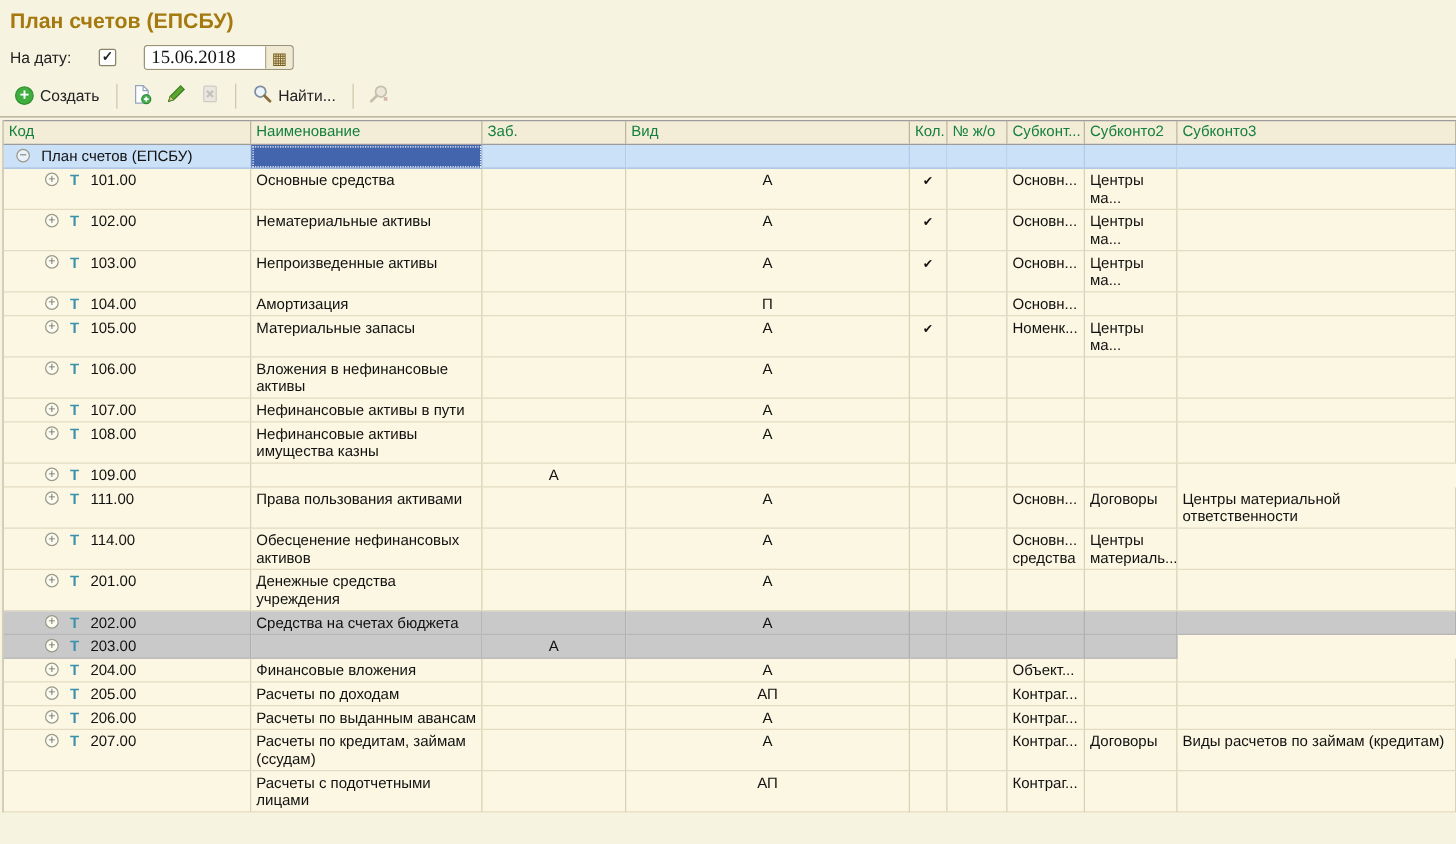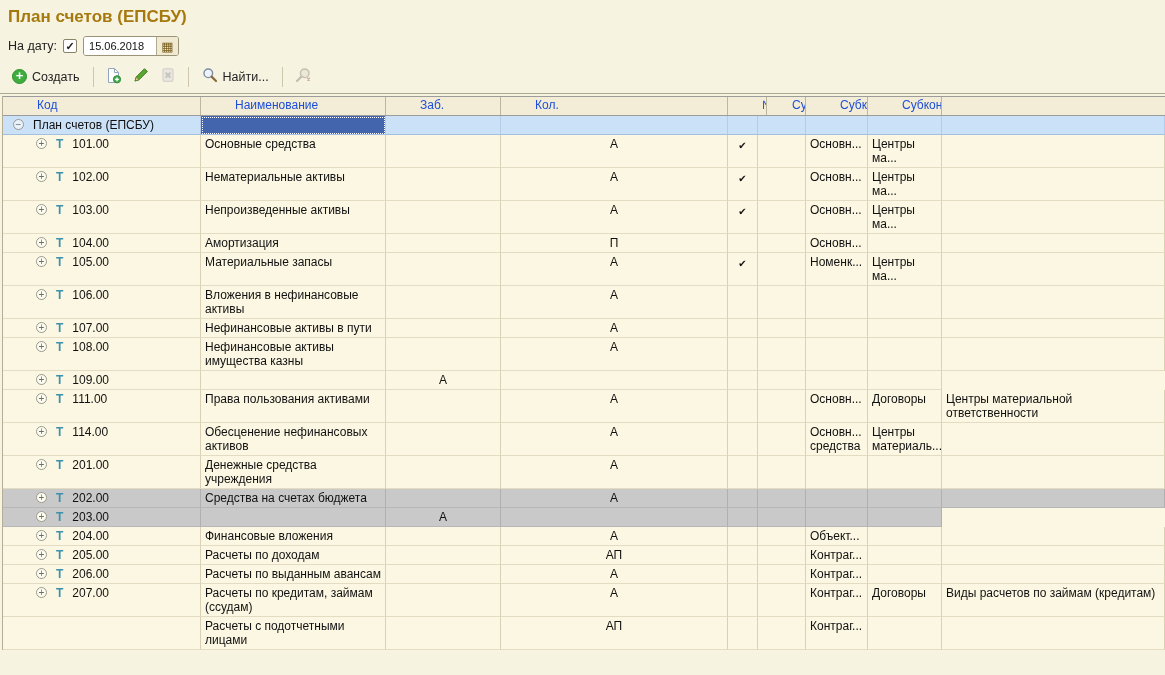--- a/index.html
+++ b/index.html
@@ -8,34 +8,34 @@
     font-family:"Liberation Sans", sans-serif;
     background:#F7F3E1;
     color:#111;
   }
   .title {
     margin:7px 0 0 8px;
     font-size:17px; font-weight:bold;
     color:#A5790E;
   }
   
-  .filter-row { display:flex; align-items:center; gap:6px; margin:8px 0 0 8px; height:22px; }
+  .filter-row { display:flex; align-items:center; gap:22px; margin:8px 0 0 8px; height:22px; }
   .flabel { font-size:12.5px; color:#222; }
   .checkbox {
     width:14px; height:14px; background:#fff; border:1px solid #8a8468; border-radius:2px;
     display:inline-flex; align-items:center; justify-content:center; cursor:pointer;
   }
   .checkbox .check { font-size:11px; line-height:11px; color:#222; font-weight:bold; }
   .dategroup {
     display:inline-flex; align-items:stretch; background:#fff;
     border:1px solid #9a9378; border-radius:3px; overflow:hidden; height:20px;
   }
   .dateinput {
-    width:72px; border:none; outline:none; font-family:Liberation Sans, sans-serif;
-    font-size:11px; padding:1px 5px; background:#fff; color:#111;
+    width:96px; border:none; outline:none; font-family:Liberation Serif, serif;
+    font-size:15px; padding:1px 5px; background:#fff; color:#111;
   }
   .calbtn {
     width:22px; border:none; border-left:1px solid #b3ab8e; background:#F0EAD2; cursor:pointer;
     display:flex; align-items:center; justify-content:center;
   }
   .calicon { font-size:13px; color:#7A5E1E; line-height:13px; }
   
   .toolbar {
     display:flex; align-items:center; gap:5px;
     padding:5px 0 5px 8px; margin-top:3px;
@@ -55,22 +55,22 @@
   .tb-ico.disabled { opacity:.55; cursor:default; }
   .sep { width:1px; height:20px; background:#CFC7AC; margin:0 4px; }
   
   .table-wrap { margin:2px 0 0 2px; width:1163px; border-left:1px solid #B5AE95; }
   .thead, .trow {
     display:grid;
     grid-template-columns:198px 185px 115px 227px 30px 48px 62px 74px 1fr;
   }
   .thead { background:#F3EDD8; border-top:1px solid #9C9C9C; border-bottom:1px solid #9C9C9C; }
   .hcell {
-    font-size:12px; color:#1d4ed8; padding:2px 4px; height:18px; line-height:13px;
-    border-right:1px solid #BDB69D; overflow:hidden; white-space:nowrap; cursor:pointer;margin-left:30px;
+    font-size:12px; color:#15803d; padding:2px 4px; height:18px; line-height:13px;
+    border-right:1px solid #BDB69D; overflow:hidden; white-space:nowrap; cursor:pointer;
   }
   .hc { text-align:left; }
   .trow { background:#FCF7E2; }
   .tcell {
     font-size:12px; line-height:14px; color:#111; padding:2px 4px; min-height:19px;
     border-right:1px solid #D8D1B6; border-bottom:1px solid #E3DCC2; overflow:hidden; cursor:default;
   }
   .c-code { display:flex; align-items:flex-start; gap:9px; padding-left:33px; white-space:nowrap; }
   .expander {
     flex:0 0 auto; width:11px; height:11px; margin-top:1px; border:1px solid #9a9a8a; border-radius:50%;
@@ -158,20 +158,21 @@
         </svg>
       </span>
     </button>
   </div>
 
   <div class="table-wrap">
     <div class="thead">
       <div class="hcell">Код</div>
       <div class="hcell">Наименование</div>
       <div class="hcell hc">Заб.</div>
+      <div class="hcell hc">Вид</div>
       <div class="hcell hc">Кол.</div>
       <div class="hcell hc">№ ж/о</div>
       <div class="hcell">Субконт...</div>
       <div class="hcell">Субконто2</div>
       <div class="hcell">Субконто3</div>
     </div>
     <div>
         <div class="trow rootrow">
           <div class="tcell c-code">
             <div class="expander">−</div>

